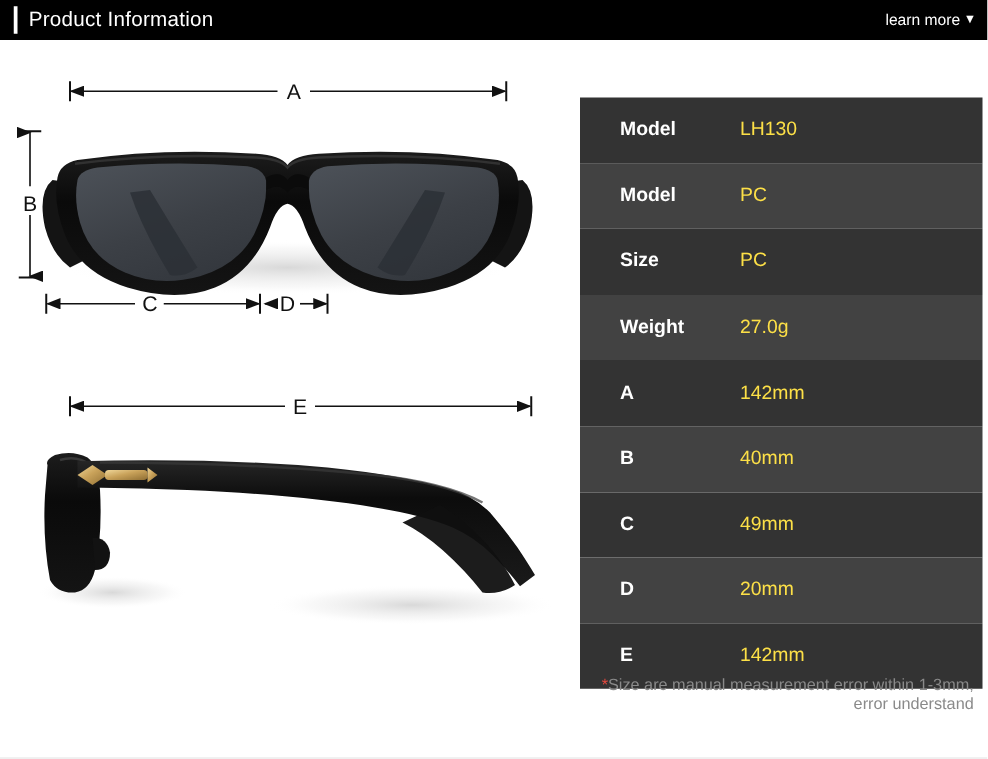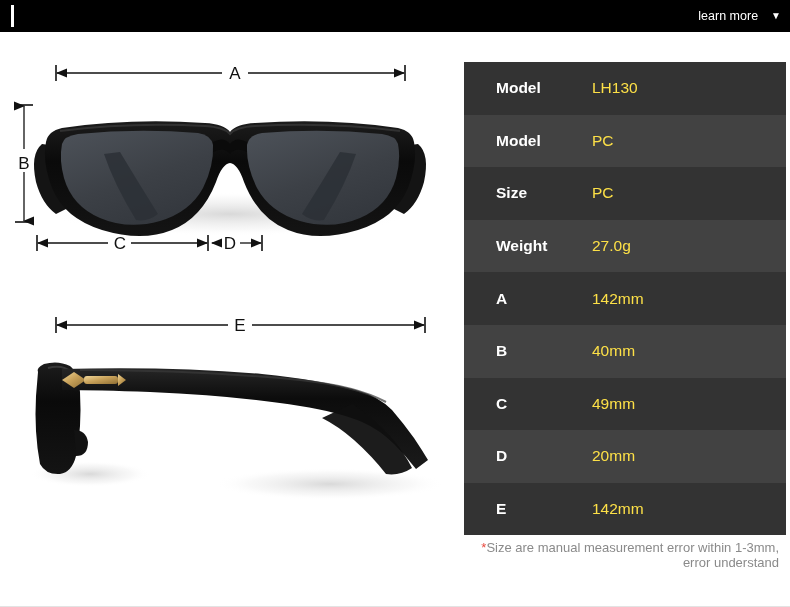--- a/index.html
+++ b/index.html
@@ -41,41 +41,41 @@
   #learn-more {
     position: absolute;
     right: 9px; top: 8px;
     color: #ffffff;
     font-size: 12.5px;
     line-height: 16px;
     white-space: nowrap;
     cursor: pointer;
     display: flex;
     align-items: center;
-    gap: 13px;
+    gap: 3px;
   }
   #learn-more .caret {
     font-size: 10px;
     line-height: 16px;
   }
 
   
   #diagram-panel {
     position: absolute;
     left: 0; top: 32px;
     width: 450px;
     height: 575px;
     background: #ffffff;
   }
   #diagram-svg { display: block; }
 
   
   #spec-table {
     position: absolute;
-    left: 457px; top: 62px;
+    left: 457px; top: 78px;
     width: 322px;
     padding-left: 7px;
   }
   .spec-row {
     position: relative;
     height: 52.6px;
     display: flex;
     align-items: center;
   }
   .spec-row.odd  { background: #333333; }
@@ -116,20 +116,21 @@
     left: 0; bottom: 0;
     width: 790px; height: 1px;
     background: #e3e3e3;
   }
 </style>
 </head>
 <body>
 
 <div id="header-bar">
   <div id="header-accent"></div>
+  <div id="header-title">Product Information</div>
   <div id="learn-more">
     <span>learn more</span>
     <span class="caret">▼</span>
   </div>
 </div>
 
 <div id="diagram-panel">
   <svg id="diagram-svg" width="450" height="575" viewBox="0 0 450 575">
     <defs>
       <marker id="arrL" markerWidth="9" markerHeight="7" refX="1" refY="3.5" orient="auto">

